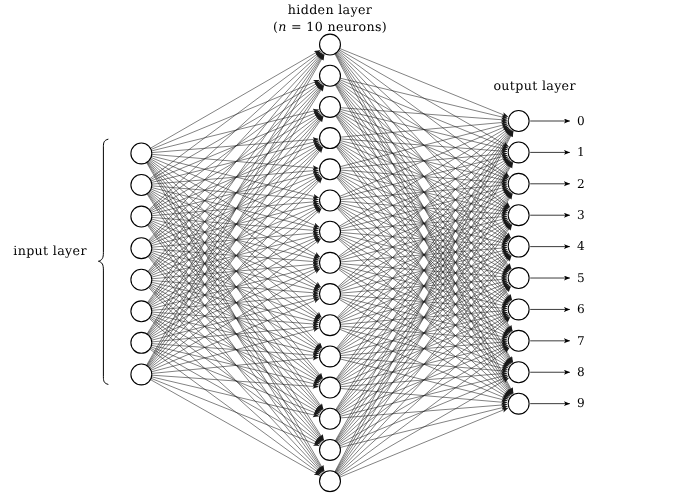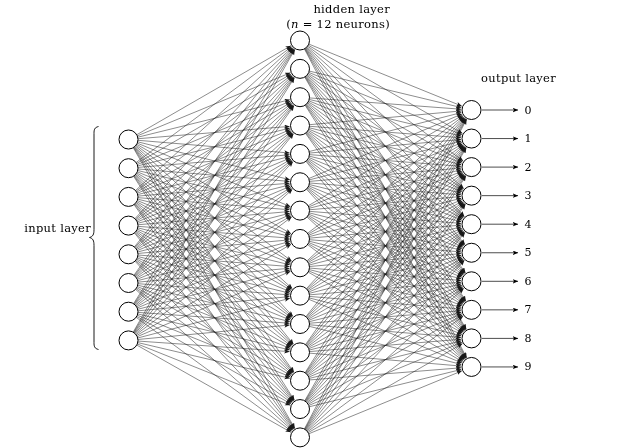--- a/index.html
+++ b/index.html
@@ -14,21 +14,21 @@
   #net-svg { position: absolute; left: 0; top: 0; width: 618px; height: 448px; }
   #net-svg text {
     font-family: "DejaVu Serif", "Liberation Serif", serif;
     font-size: 11px;
     fill: #000;
   }
   .lbl {
     position: absolute;
     font-size: 11.5px;
     letter-spacing: 0.3px;
-    text-align: right;
+    text-align: center;
     line-height: 15px;
     white-space: nowrap;
   }
   .hidden-lbl { left: 210px; top: 2px;  width: 180px; }
   .output-lbl { left: 416px; top: 71px; width: 140px; }
   .input-lbl  { left: 0px;   top: 220px; width: 91px; line-height: 17px; }
   .lbl i { font-style: italic; }
 </style>
 </head>
 <body>
@@ -378,21 +378,21 @@
     C 94.5 127.5, 94 129.5, 94 133.5
     L 94 229.5
     C 94 234.5, 93 236.5, 89.5 237.5
     C 93 238.5, 94 240.5, 94 245.5
     L 94 342.5
     C 94 346.5, 94.5 348.5, 98.5 349.5" fill="none" stroke="#000" stroke-width="0.9"></path>
     </svg>
 
   <div class="lbl hidden-lbl">
     <div>hidden layer</div>
-    <div><span>(</span><i>n</i><span> = 12 neurons)</span></div>
+    <div><span>(</span><i>n</i><span> = 10 neurons)</span></div>
   </div>
 
   <div class="lbl output-lbl">output layer</div>
 
   <div class="lbl input-lbl">
     <div>input layer</div>
   </div>
 
 </div>
 

